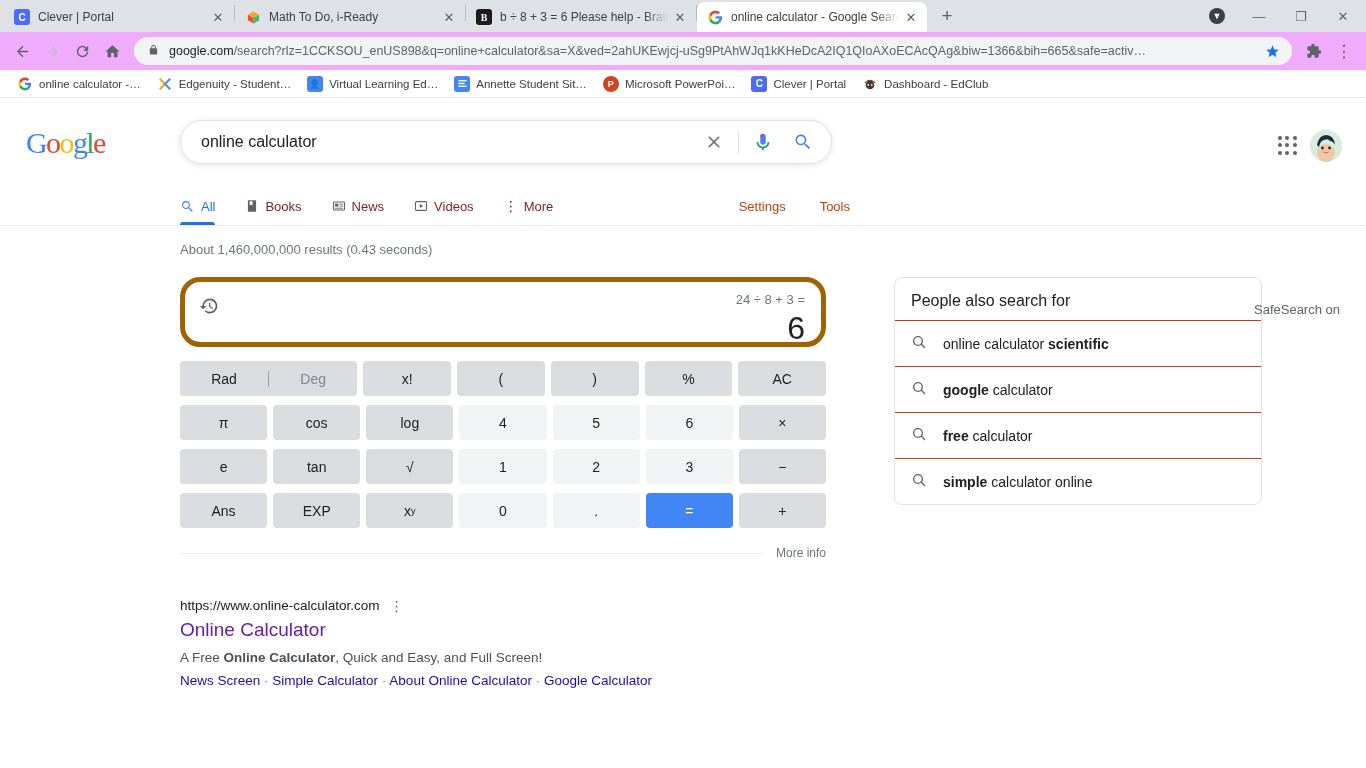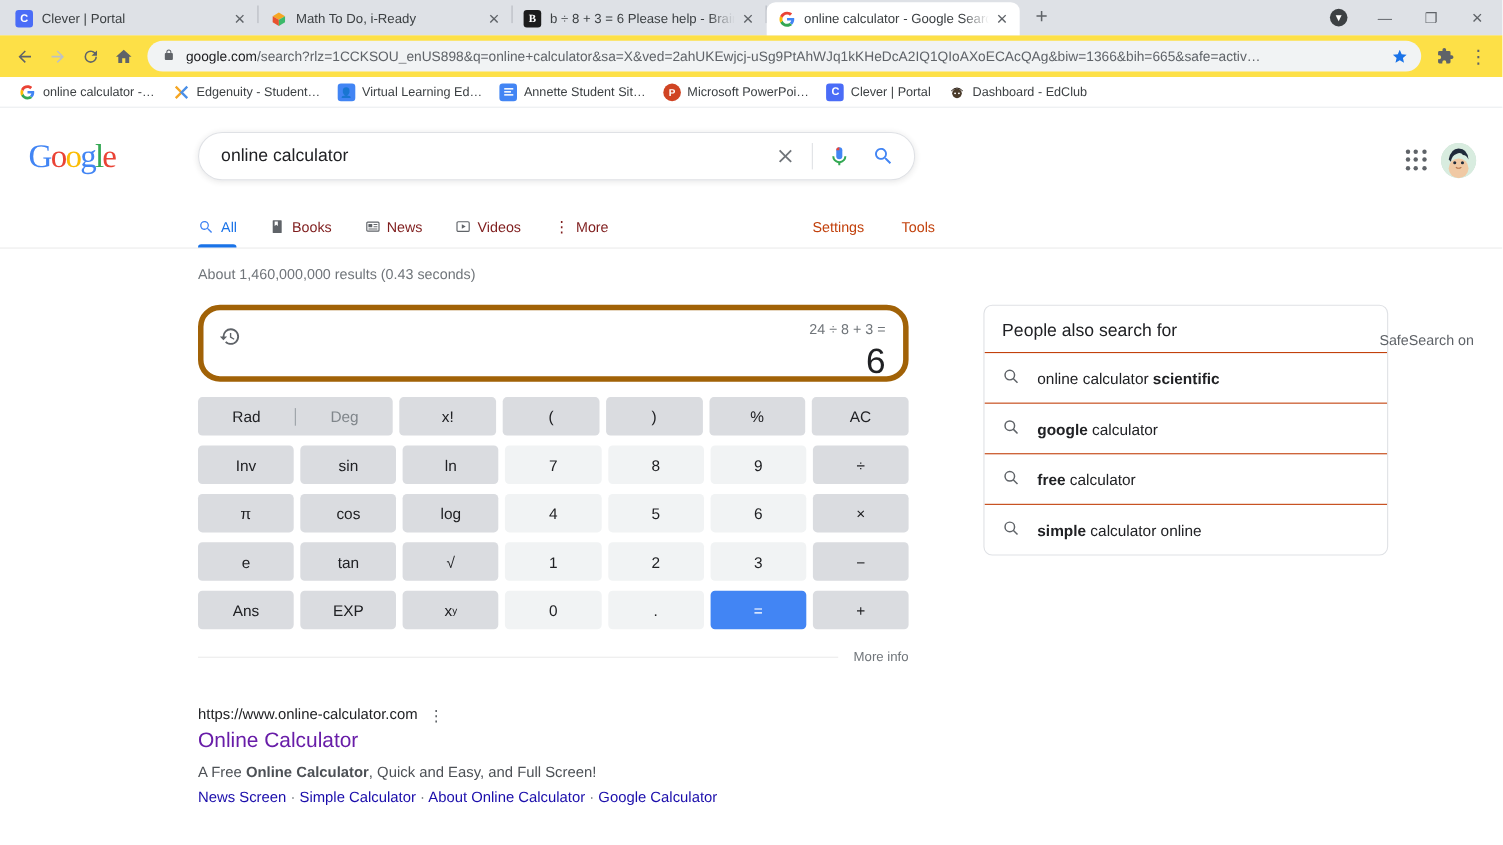--- a/index.html
+++ b/index.html
@@ -47,21 +47,21 @@
   .winctrl > div {
     width: 42px; height: 32px; display: flex; align-items: center;
     justify-content: center; color: #5f6368; font-size: 13px;
   }
   .dl-badge {
     width: 16px; height: 16px; border-radius: 50%; background: #3c4043;
     color: #fff; font-size: 9px; display: flex; align-items: center; justify-content: center;
   }
 
   .toolbar {
-    height: 38px; background: #fde047; display: flex; align-items: center;
+    height: 38px; background: #f0abfc; display: flex; align-items: center;
     padding: 0 8px; gap: 2px;
   }
   .tb-btn {
     width: 28px; height: 28px; border-radius: 50%; display: flex;
     align-items: center; justify-content: center; color: #5f6368; font-size: 15px; flex: 0 0 28px;
   }
   .omnibox {
     flex: 1 1 auto; height: 28px; background: #f1f3f4; border-radius: 14px;
     display: flex; align-items: center; padding: 0 6px 0 14px; margin: 0 6px;
     font-size: 12.5px; color: #5f6368; overflow: hidden;
@@ -470,29 +470,20 @@
                   <span class="opt on">Rad</span>
                   <span class="bar"></span>
                   <span class="opt off">Deg</span>
                 </span>
               </div>
               <div class="key">x!</div>
               <div class="key">(</div>
               <div class="key">)</div>
               <div class="key">%</div>
               <div class="key">AC</div>
-            </div>
-            <div class="krow">
-              <div class="key">Inv</div>
-              <div class="key">sin</div>
-              <div class="key">ln</div>
-              <div class="key num">7</div>
-              <div class="key num">8</div>
-              <div class="key num">9</div>
-              <div class="key">÷</div>
             </div>
             <div class="krow">
               <div class="key">π</div>
               <div class="key">cos</div>
               <div class="key">log</div>
               <div class="key num">4</div>
               <div class="key num">5</div>
               <div class="key num">6</div>
               <div class="key">×</div>
             </div>

